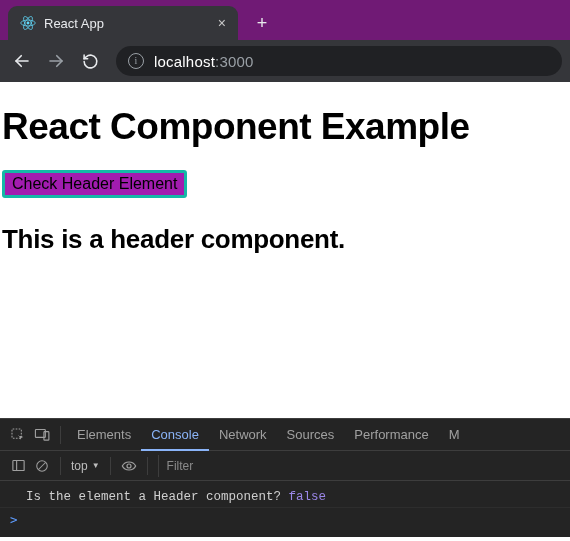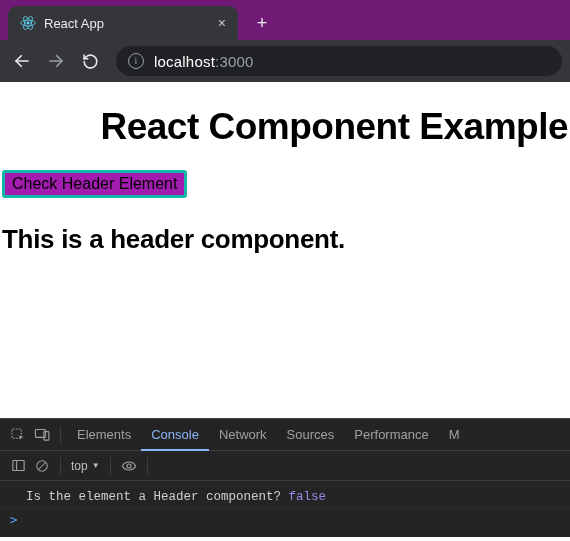--- a/index.html
+++ b/index.html
@@ -18,21 +18,21 @@
   .nav-btn { width: 28px; height: 28px; display: flex; align-items: center; justify-content: center; color: #9aa0a6; border-radius: 50%; cursor: pointer; }
   .nav-btn.enabled { color: #e8eaed; }
   .omnibox { flex: 1; height: 30px; background: #202124; border-radius: 15px; display: flex; align-items: center; padding: 0 12px; gap: 10px; margin-left: 6px; }
   .omnibox .info { width: 16px; height: 16px; border: 1.5px solid #9aa0a6; border-radius: 50%; display: flex; align-items: center; justify-content: center; color: #9aa0a6; font-size: 10px; font-family: Georgia, serif; line-height: 1; }
   .omnibox .url { font-size: 15px; letter-spacing: .2px; }
   .omnibox .url .host { color: #ffffff; }
   .omnibox .url .port { color: #9aa0a6; }
 
   
   .page { background: #fff; color: #000; padding: 0 2px; height: 312px; }
-  .page h1 { font-size: 37px; font-weight: 800; margin: 24px 0 22px 0; letter-spacing: -0.5px; text-align: right; }
+  .page h1 { font-size: 37px; font-weight: 800; margin: 24px 0 22px 0; letter-spacing: -0.5px; }
   .page button.check { font-family: Arial, sans-serif; font-size: 16px; padding: 2px 7px; background: #a21caf; border: 3px solid #14b8a6; border-radius: 3px; cursor: pointer; }
   .page h2 { font-size: 26px; font-weight: 800; margin: 26px 0; letter-spacing: -0.3px; }
 
   
   .devtools { background: #242424; color: #bdbdbd; font-size: 12.5px; border-top: 1px solid #3d3d3d; font-family: -apple-system, BlinkMacSystemFont, "Segoe UI", Helvetica, Arial, sans-serif; }
   .dt-tabs { display: flex; align-items: center; height: 32px; padding: 0 6px; gap: 0; border-bottom: 1px solid #3d3d3d; }
   .dt-ic { width: 24px; height: 24px; display: flex; align-items: center; justify-content: center; color: #9f9f9f; cursor: pointer; }
   .dt-sep { width: 1px; height: 18px; background: #3d3d3d; margin: 0 6px; }
   .dt-tab { padding: 16px 10px; height: 32px; display: flex; align-items: center; color: #a0a0a0; cursor: pointer; font-size: 13px; }
   .dt-tab.active { color: #8ab4f8; box-shadow: inset 0 -2px 0 #8ab4f8; }
@@ -145,19 +145,22 @@
       <span class="caret">▼</span>
     </div>
     <div class="dt-sep"></div>
     <div class="dt-ic">
       <svg width="16" height="16" viewBox="0 0 24 24" fill="none" stroke="currentColor" stroke-width="1.8">
           <circle cx="12" cy="12" r="3"></circle>
           <path d="M2 12c2-4 6-6 10-6s8 2 10 6c-2 4-6 6-10 6s-8-2-10-6z"></path>
         </svg>
     </div>
     <div class="dt-sep"></div>
+    <div class="filter">
+      <input type="text" placeholder="Filter" style="">
+    </div>
   </div>
 
   <div class="dt-console">
     <div class="dt-line"><span>Is the element a Header component? </span><span class="bool">false</span></div>
     <div class="dt-prompt"><span>&gt;</span></div>
   </div>
 </div>
 
 </body></html>

